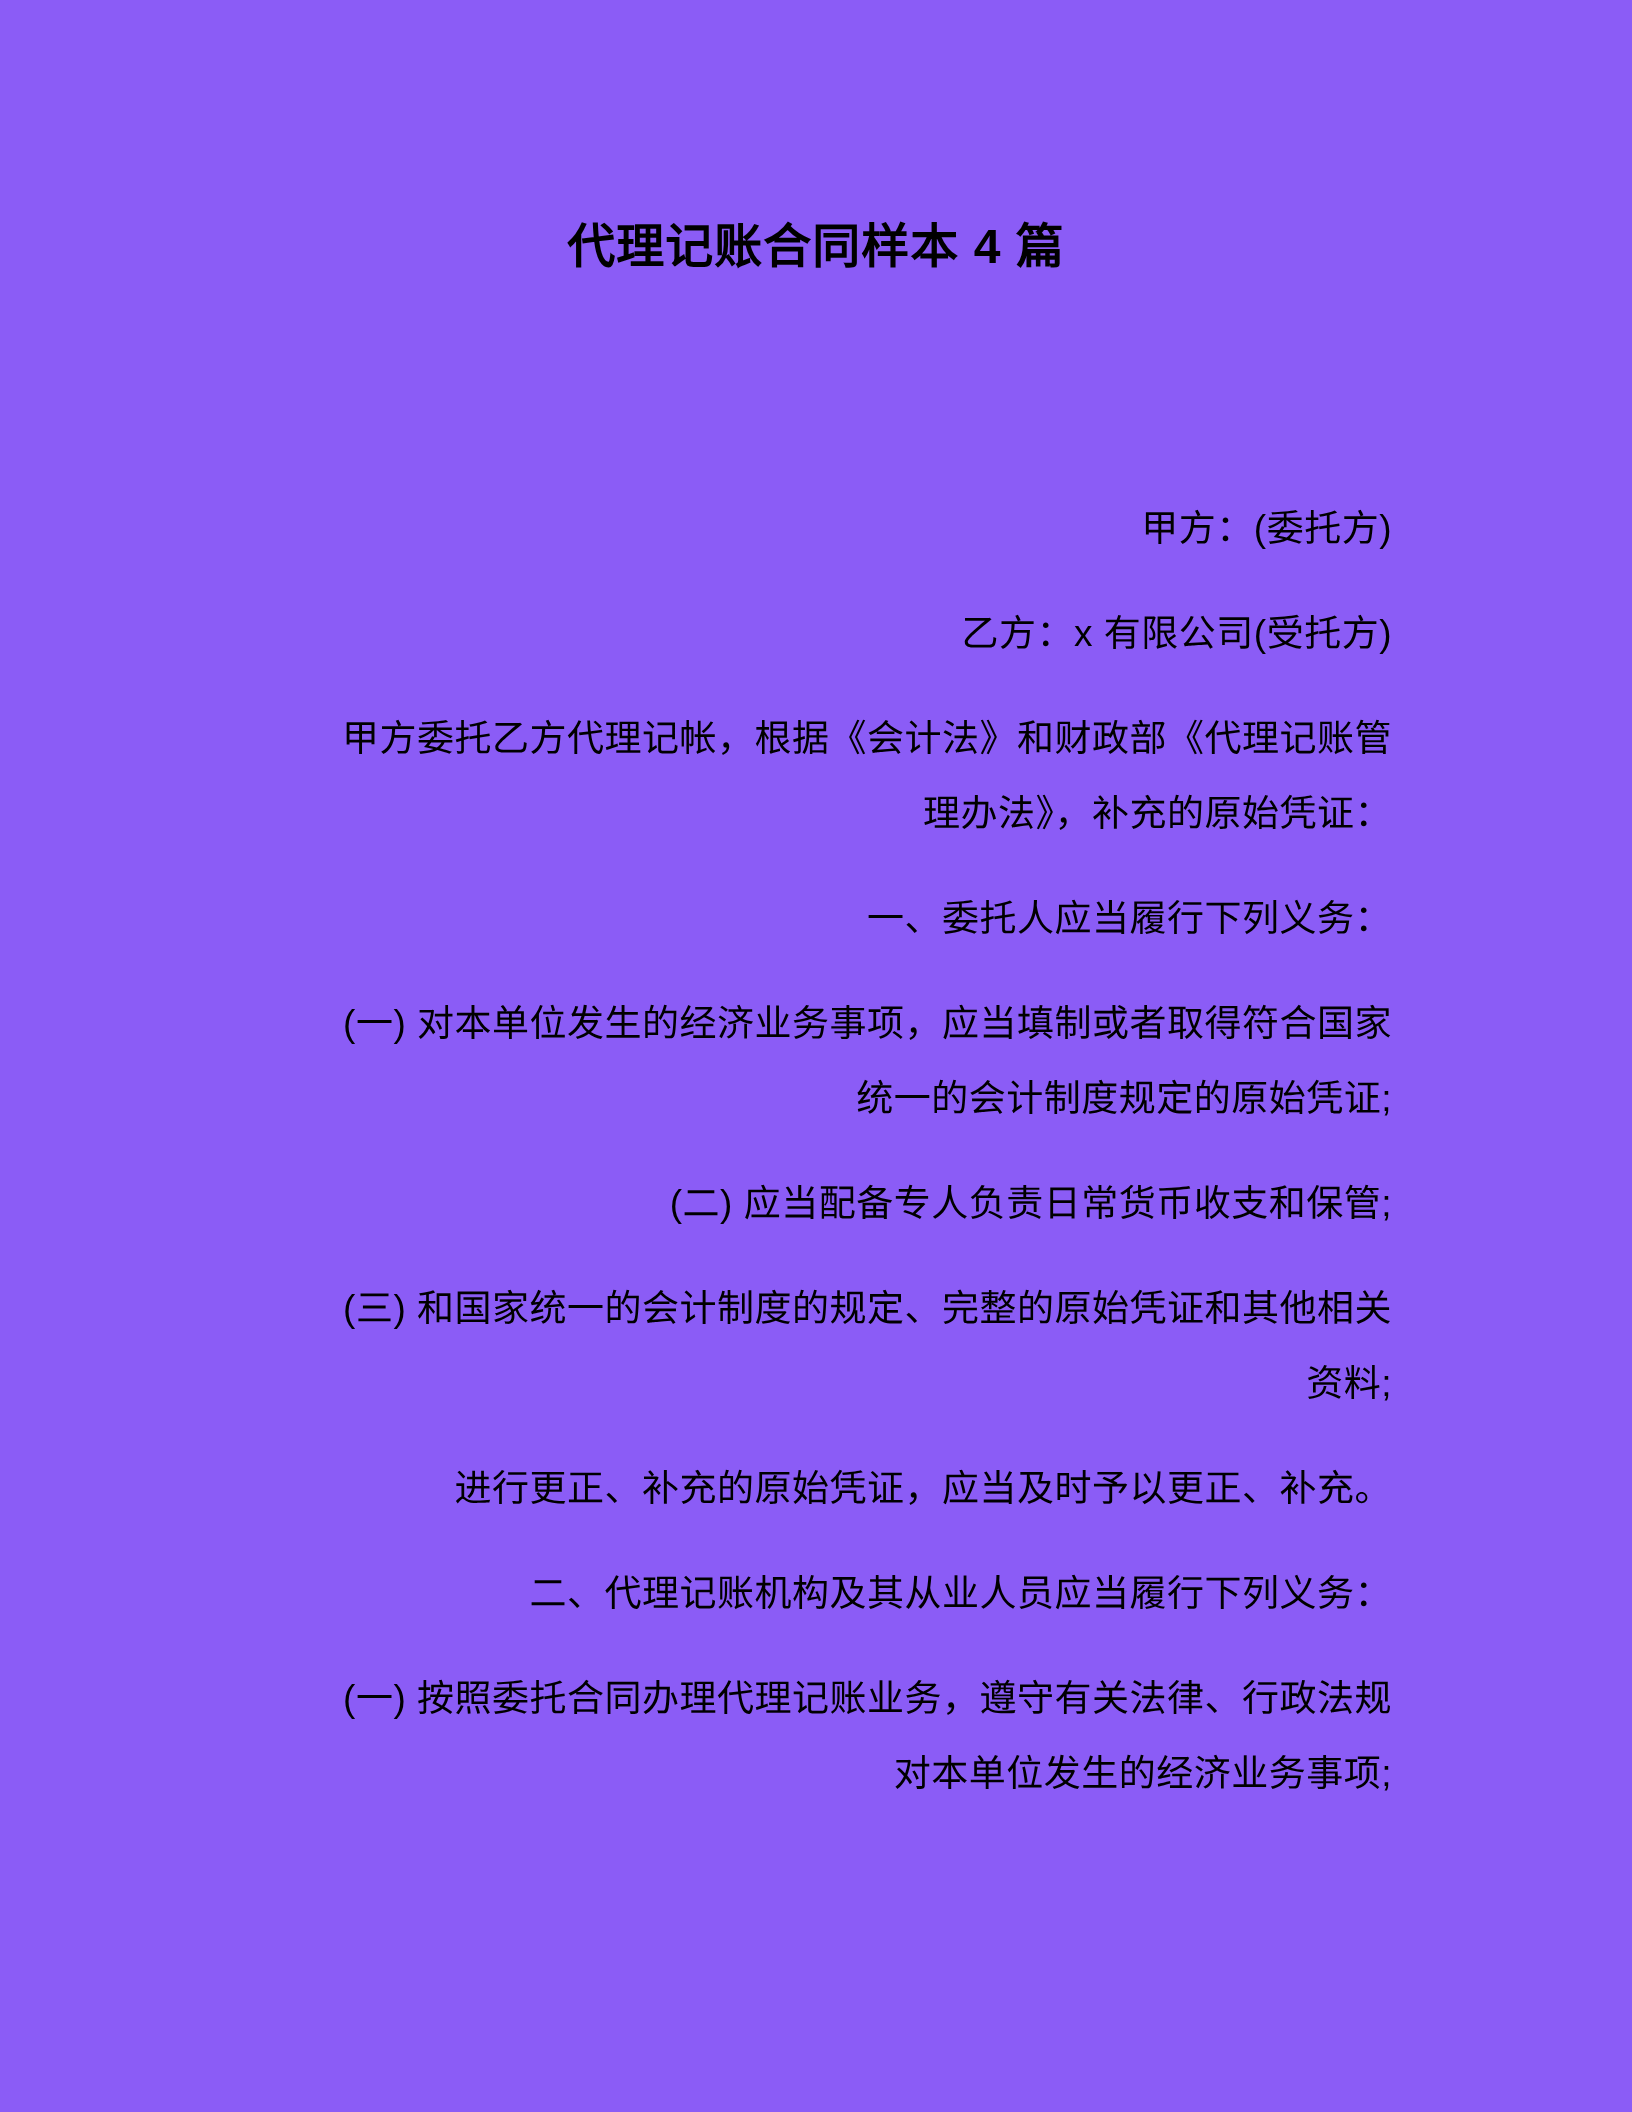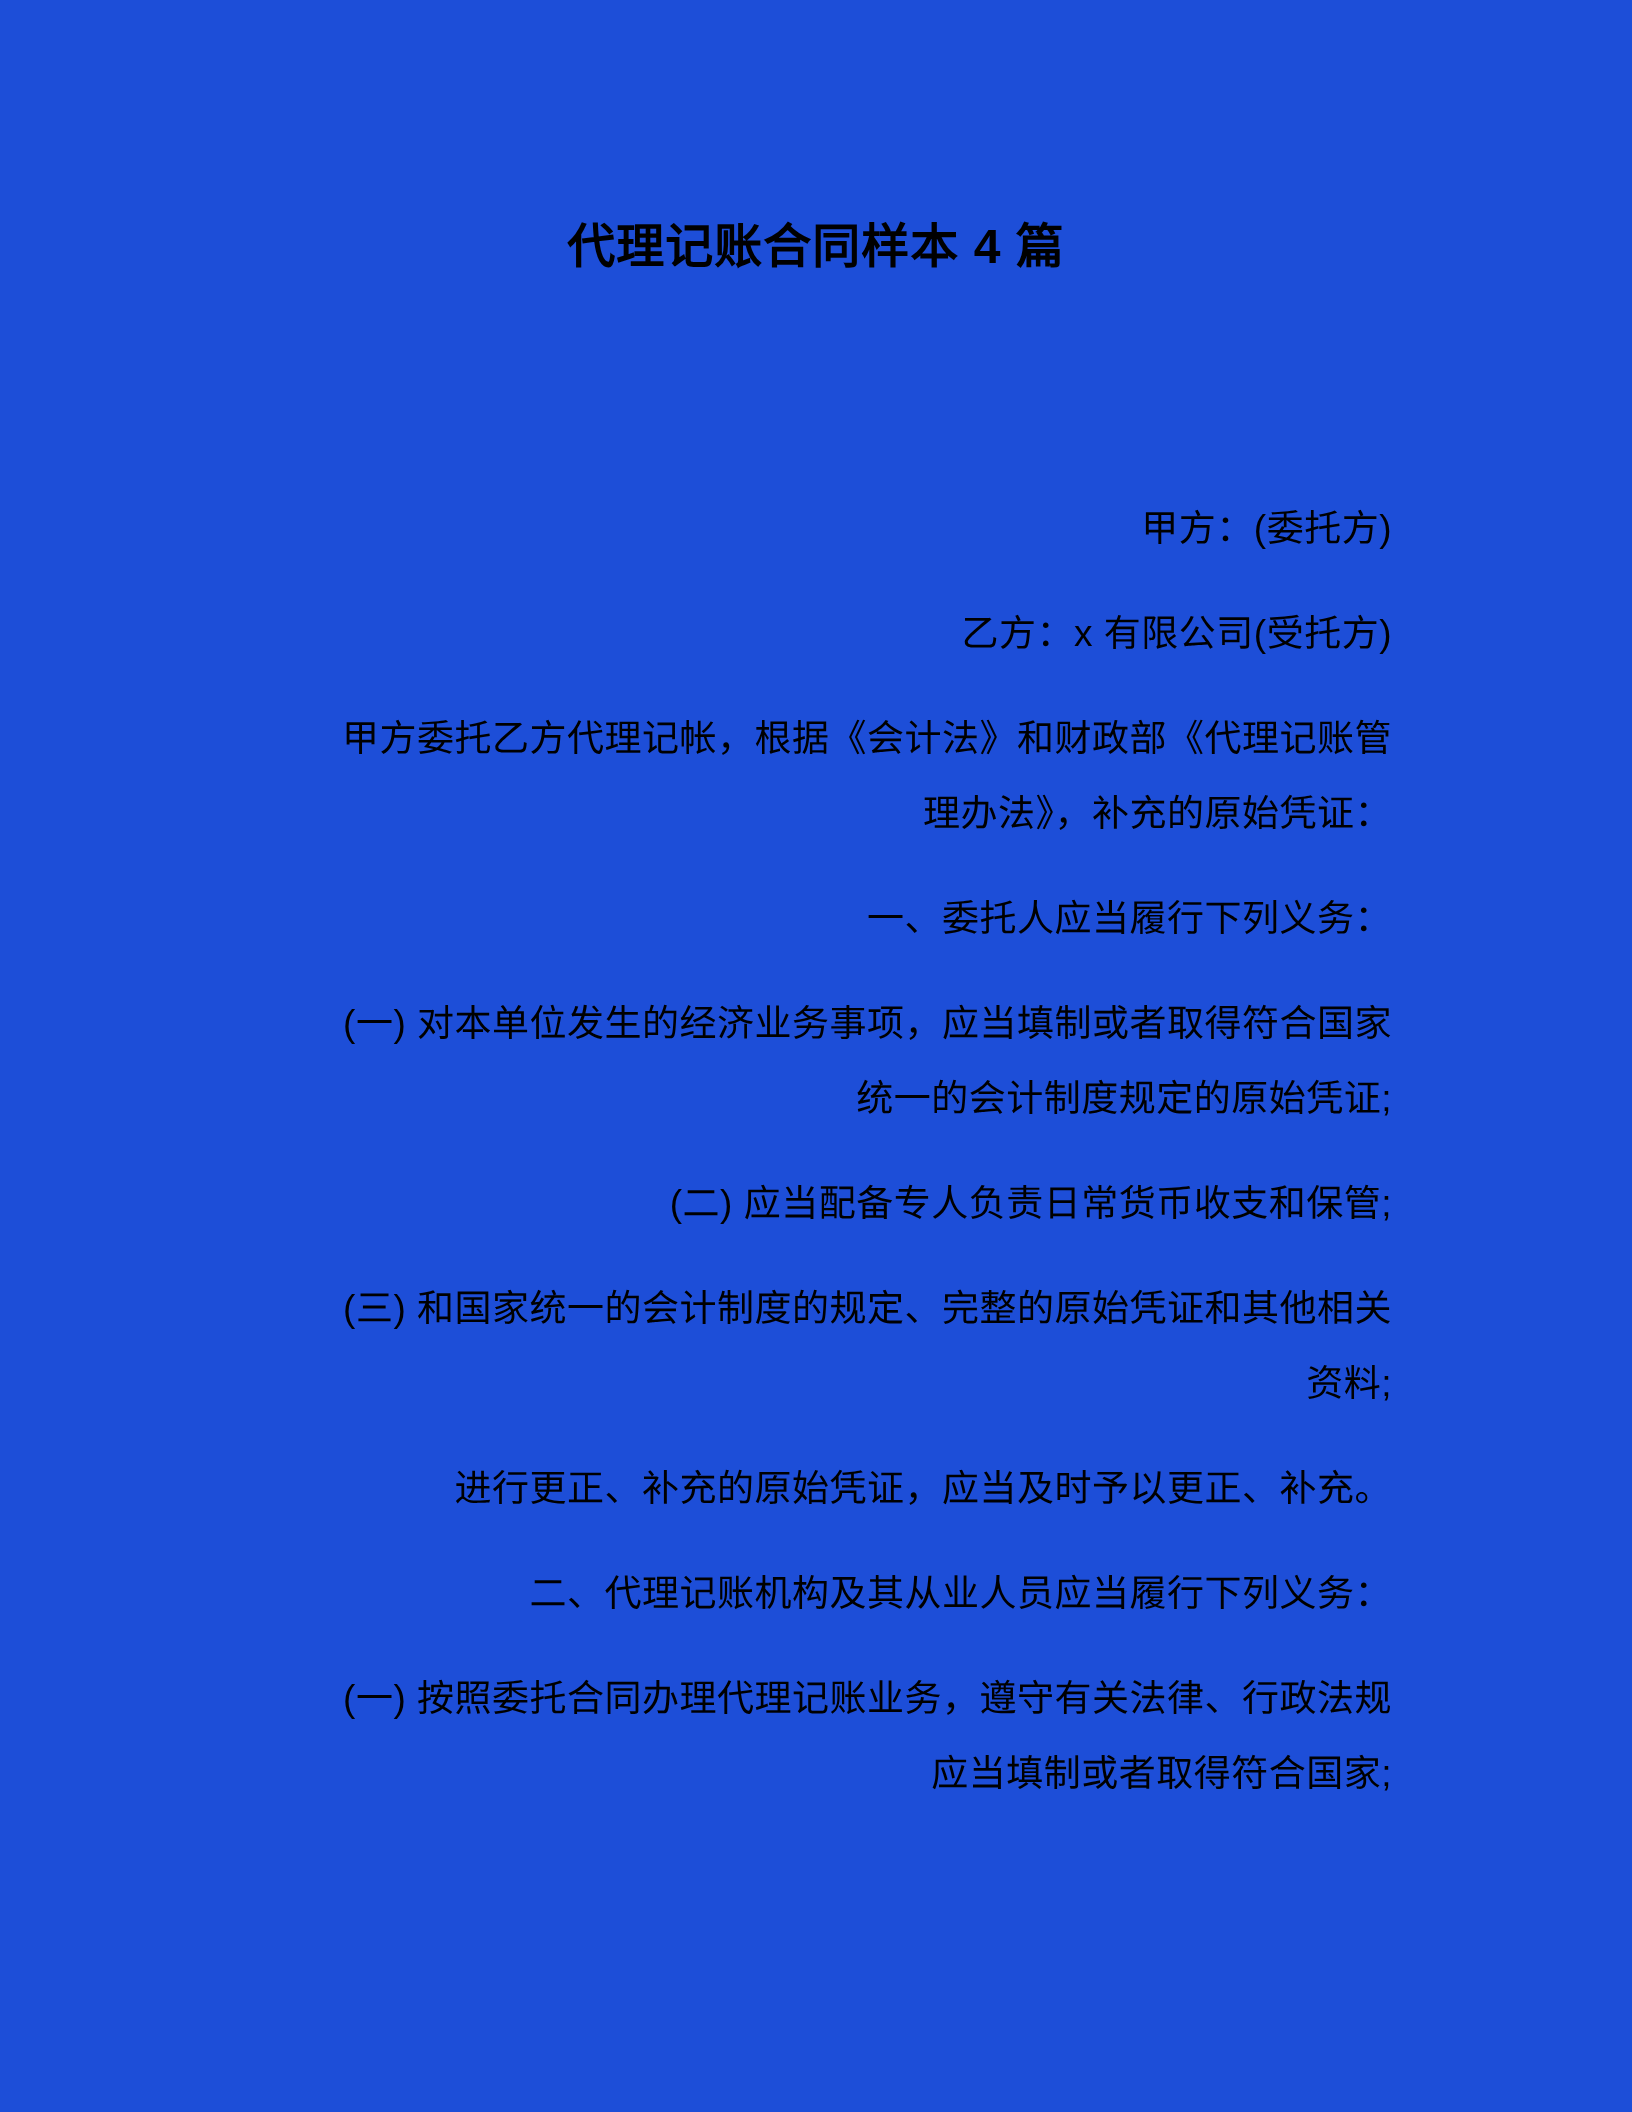--- a/index.html
+++ b/index.html
@@ -9,21 +9,21 @@
     height: 2112px;
     position: relative;
     overflow: hidden;
     font-family: "Liberation Sans", sans-serif;
     color: #000000;
     -webkit-font-smoothing: antialiased;
   }
   .page {
     position: absolute;
     inset: 0;
-    background: #1d4ed8;
+    background: #8b5cf6;
     padding: 0 240px;
   }
   .doc-title {
     margin-top: 218px;
     font-size: 48px;
     line-height: 58px;
     font-weight: 700;
     text-align: center;
     letter-spacing: 1px;
     white-space: nowrap;
@@ -77,16 +77,16 @@
         <div class="line">资料;</div>
       </div>
       <div class="para">
         <div class="line">进行更正、补充的原始凭证，应当及时予以更正、补充。</div>
       </div>
       <div class="para">
         <div class="line first">二、代理记账机构及其从业人员应当履行下列义务：</div>
       </div>
       <div class="para">
         <div class="line first">(一) 按照委托合同办理代理记账业务，遵守有关法律、行政法规</div>
-        <div class="line">应当填制或者取得符合国家;</div>
+        <div class="line">对本单位发生的经济业务事项;</div>
       </div>
     </div>
 </div>
 
 </body></html>

